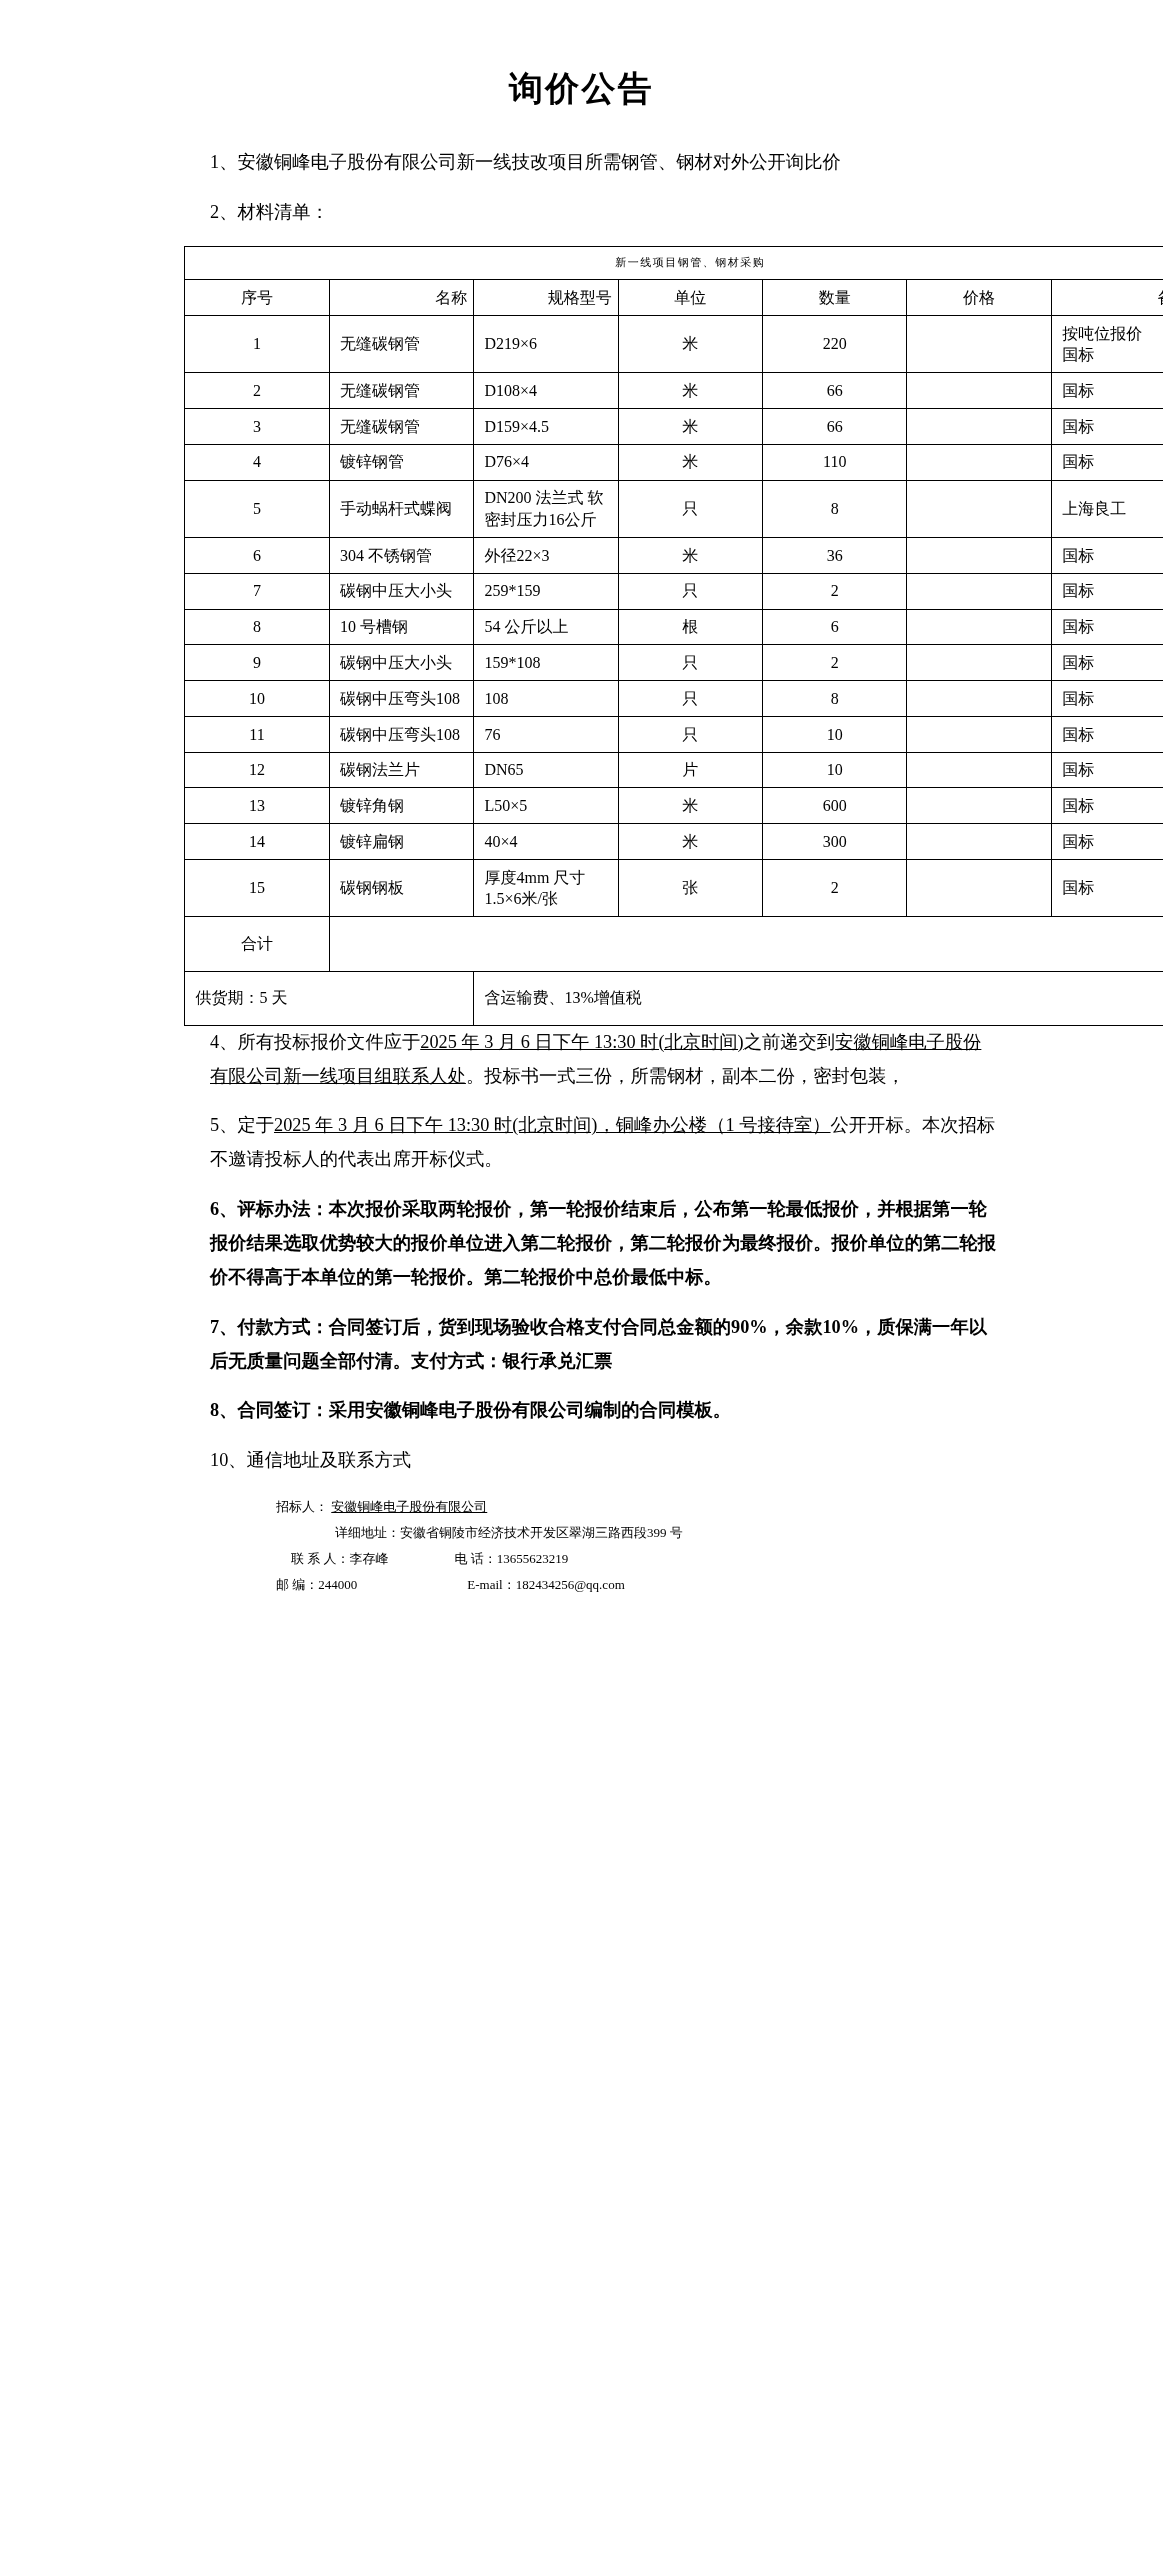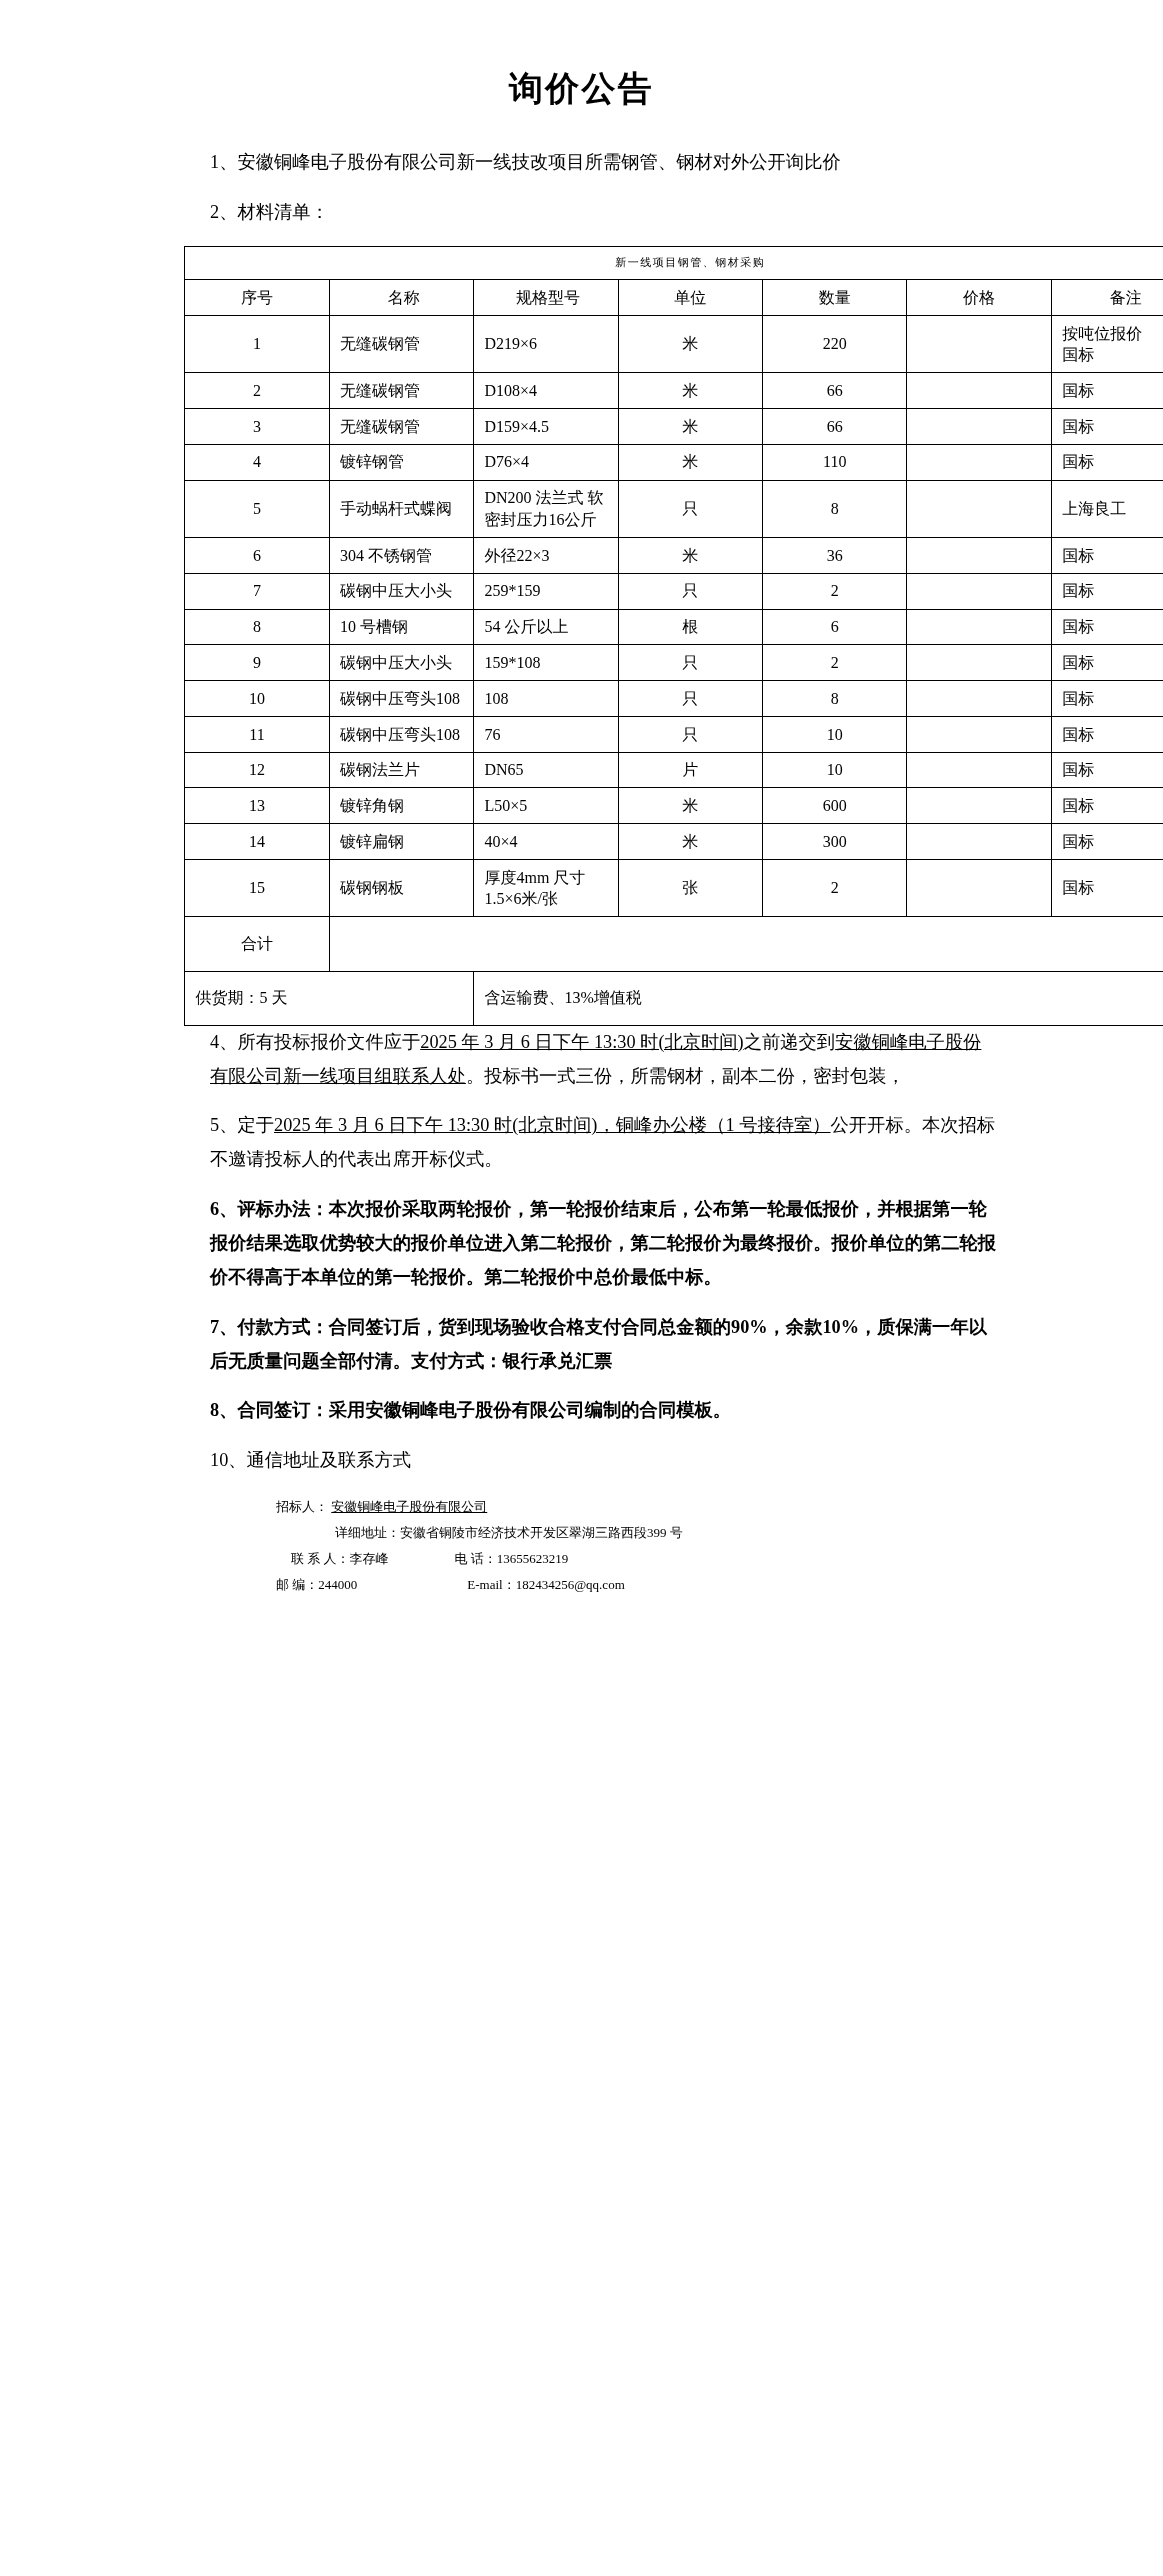--- a/index.html
+++ b/index.html
@@ -61,21 +61,21 @@
     padding: 8.8px 5.9px;
   }
   .c-seq { width: 57px; text-align: center; }
   .c-name { width: 271px; text-align: left; padding-left: 10.3px !important; }
   .c-spec { width: 264px; text-align: left; padding-left: 10.3px !important; }
   .c-unit { width: 103px; text-align: center; }
   .c-qty { width: 103px; text-align: center; }
   .c-price { width: 95px; text-align: center; }
   .c-remark { width: 117px; text-align: left; padding-left: 10.3px !important; }
   .hdr td { text-align: center; margin-top: 14px; }
-  .hdr .c-name, .hdr .c-spec, .hdr .c-remark { text-align: center; }
+  .hdr .c-name, .hdr .c-spec, .hdr .c-remark { text-align: right; }
   .row-total td { height: 40px; }
   .supply-cell { text-align: left; padding-left: 10.3px !important; }
   .tall { height: 54px; }
   .remark-two-line { line-height: 1.3; }
 
   .block-3 { margin-top: 47px; }
   .sig-line {
     font-size: 13px;
     line-height: 2.0;
     padding-left: 44px;

